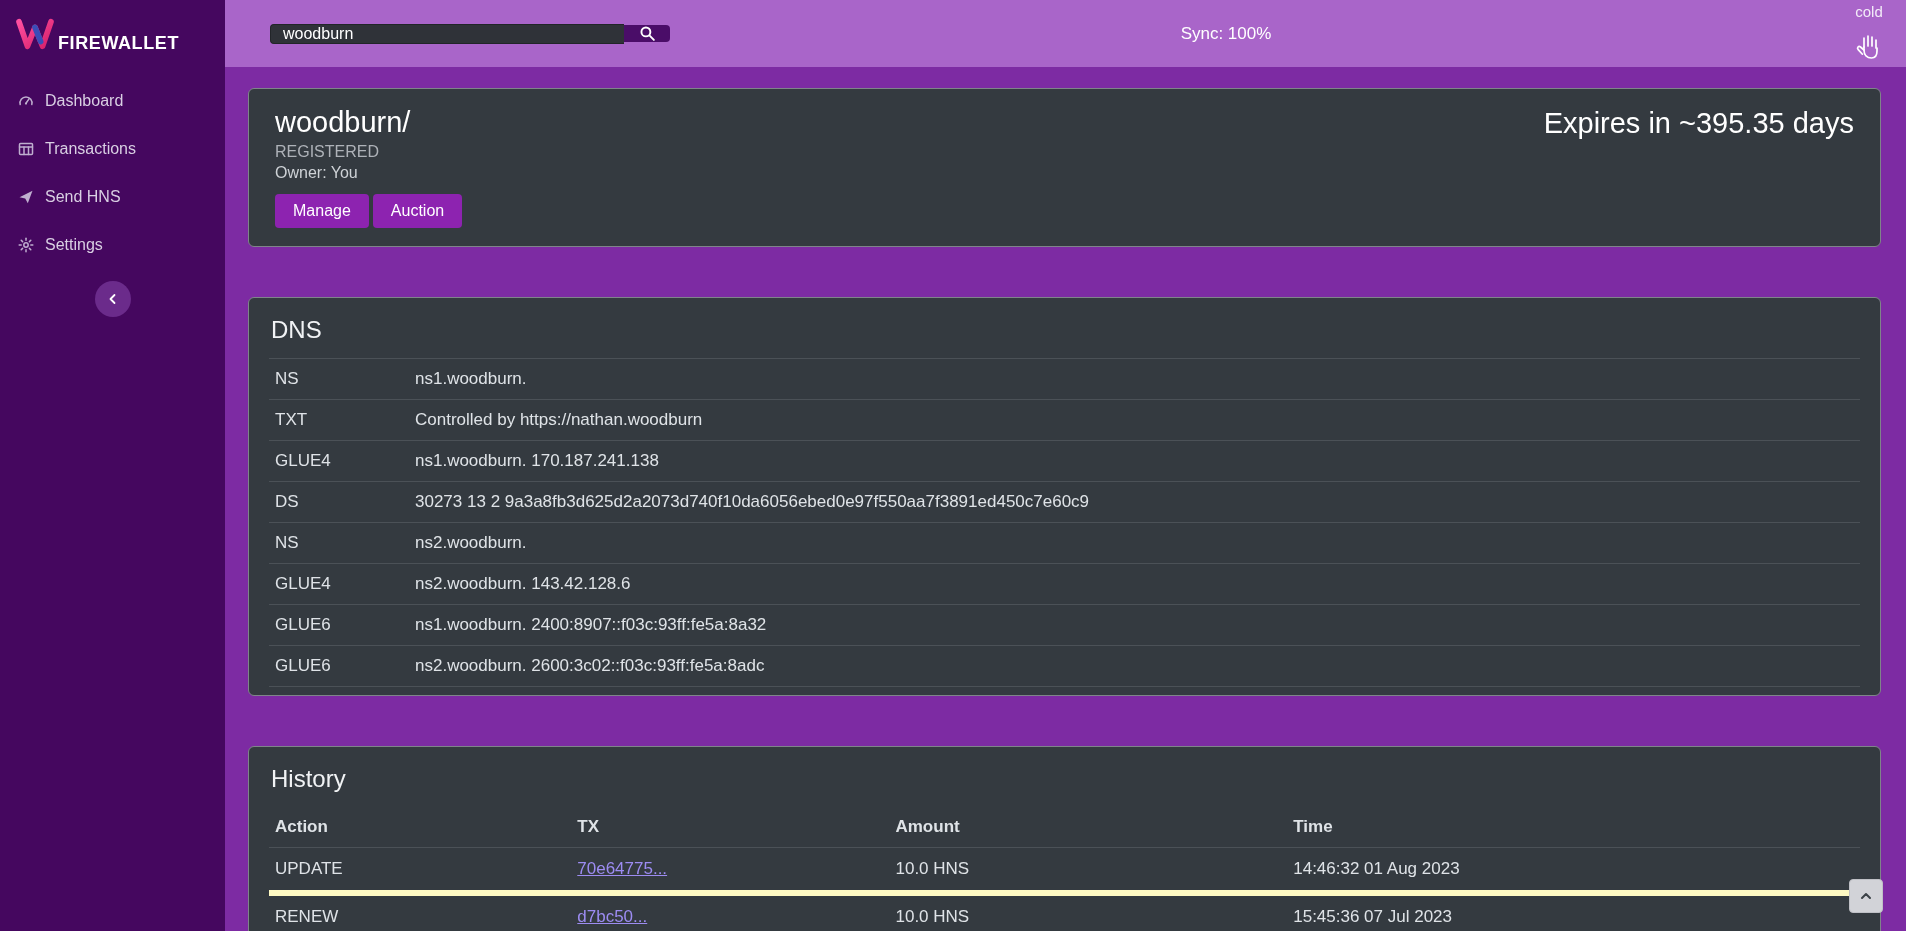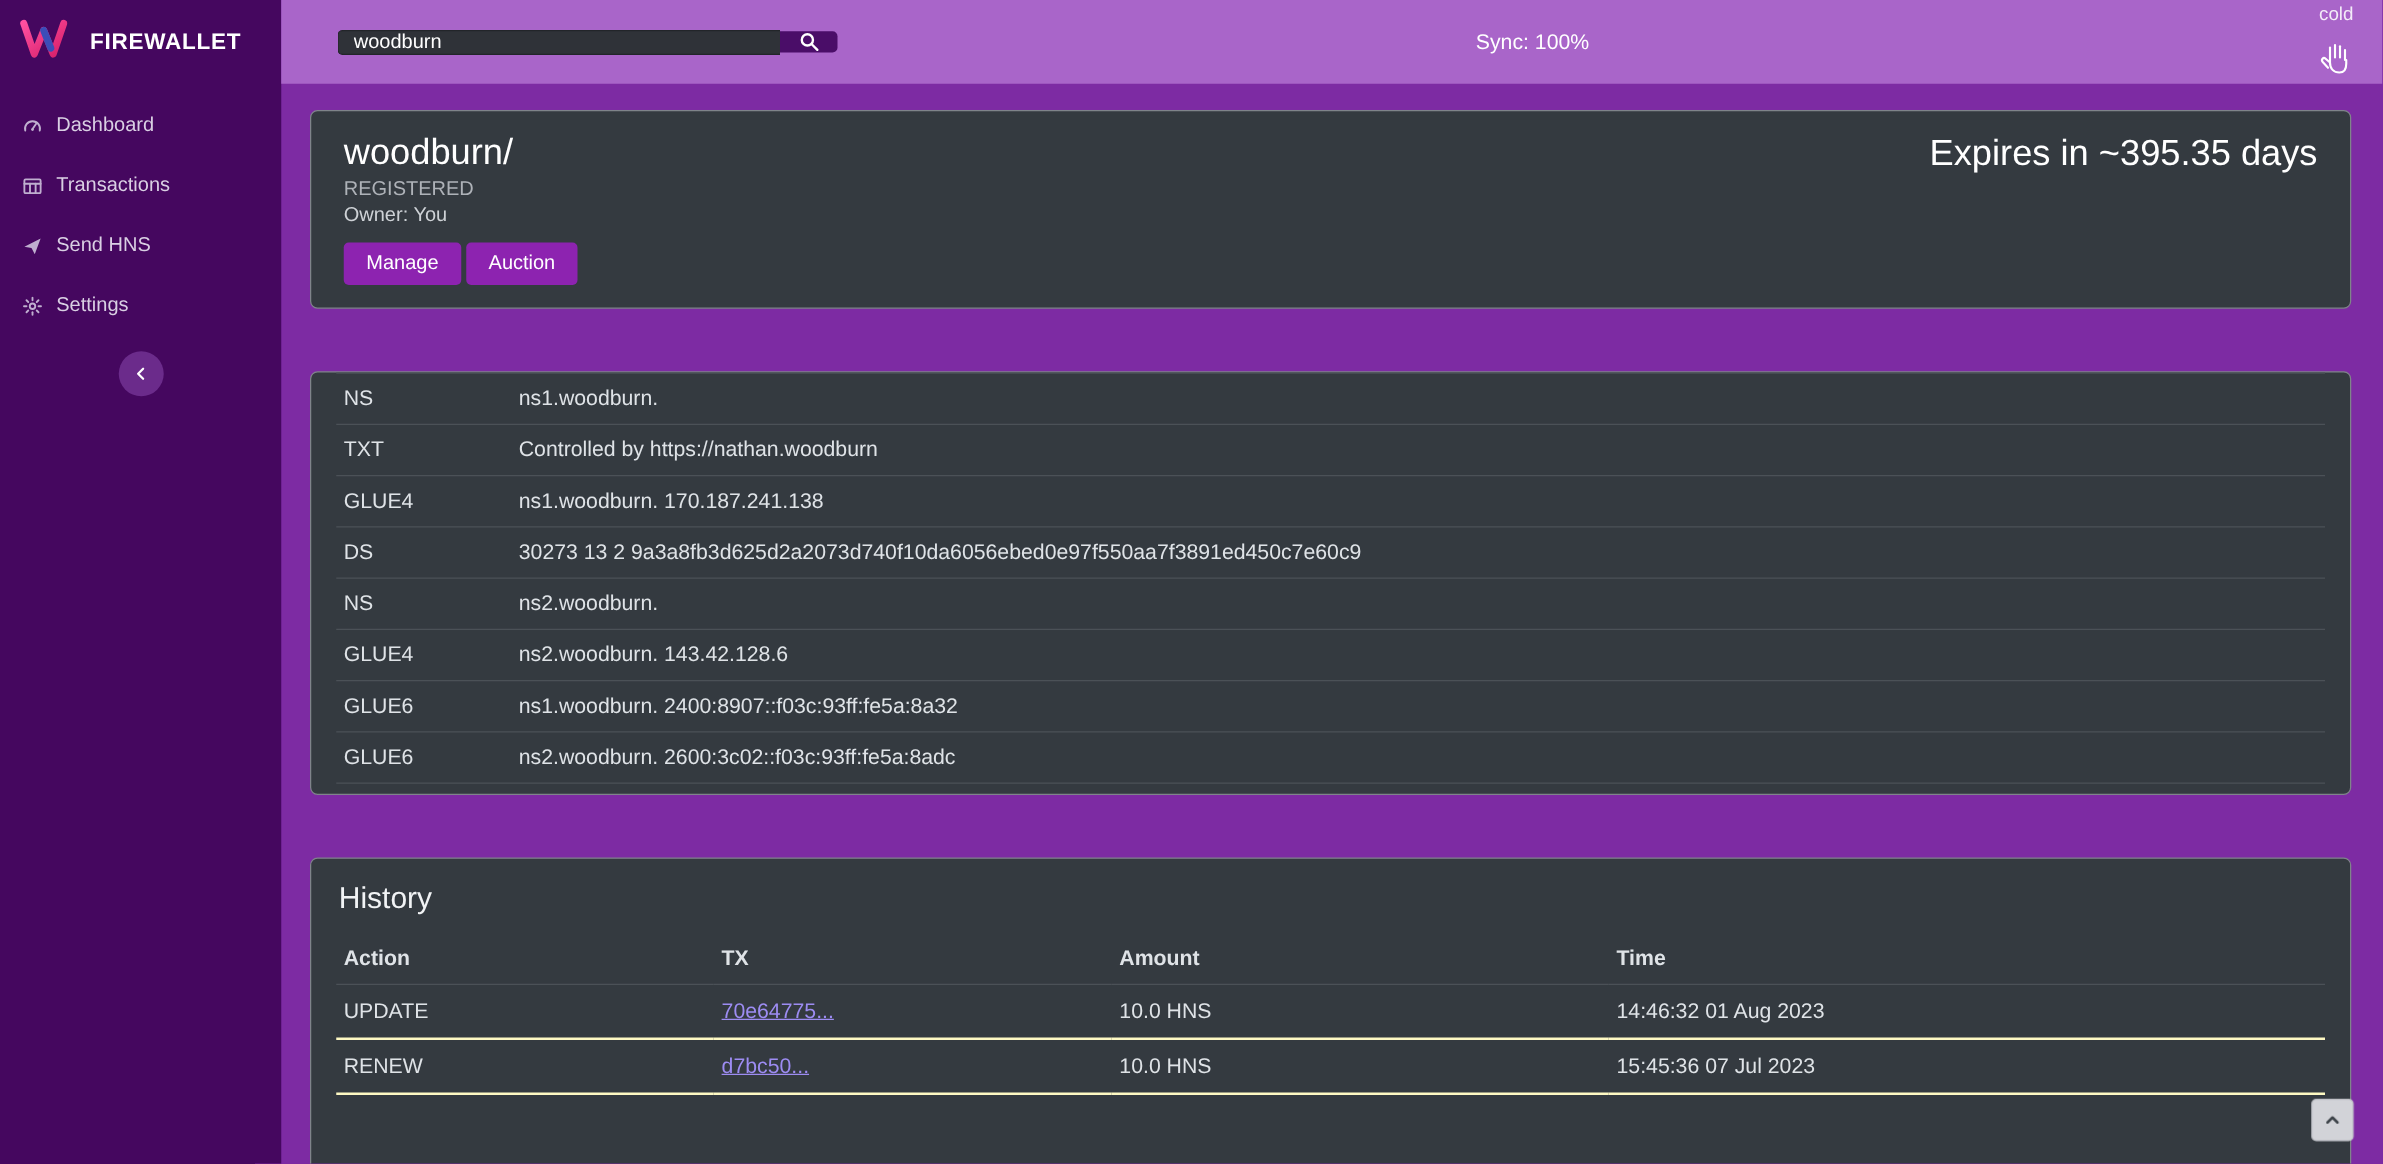--- a/index.html
+++ b/index.html
@@ -6,21 +6,21 @@
     margin:0;padding:0;
     width:1906px;height:931px;
     overflow:hidden;
     font-family:"Liberation Sans",sans-serif;
     background:#7d2ba3;
   }
   .app{display:flex;width:100%;height:100%;}
 
   
   .sidebar{flex:0 0 225px;width:225px;background:#45075f;display:flex;flex-direction:column;}
-  .brand{display:flex;align-items:center;gap:18px;padding:13px 16px;height:67px;box-sizing:border-box;cursor:pointer;}
+  .brand{display:flex;align-items:flex-end;gap:4px;padding:13px 16px;height:67px;box-sizing:border-box;cursor:pointer;}
   .brand-text{color:#ffffff;font-weight:bold;font-size:18px;letter-spacing:.6px;}
   .nav{padding-top:10px;display:flex;flex-direction:column;}
   .nav-item{display:flex;align-items:center;gap:11px;padding:15px 18px;font-size:16px;color:#d9cfe3;cursor:pointer;}
   .nav-item .icon{width:16px;height:16px;display:inline-flex;color:#bfaecf;}
   .collapse-btn{margin:12px auto 0;width:36px;height:36px;border-radius:50%;background:#6b2b8b;border:none;display:flex;align-items:center;justify-content:center;cursor:pointer;padding:0;}
 
   
   .main-col{flex:1;display:flex;flex-direction:column;height:100%;min-width:0;}
   .topbar{flex:0 0 67px;height:67px;background:#a965c9;display:flex;align-items:center;padding:0 20px 0 45px;box-sizing:border-box;position:relative;}
   .search-group{display:flex;height:33px;align-items:center;}
@@ -43,21 +43,21 @@
 
   .section-title{font-size:24px;padding:18px 22px 14px;color:#f1f3f5;}
   .dns-table{margin:0 20px 8px;border-bottom:1px solid #4b5157;}
   .dns-row{display:flex;border-top:1px solid #4b5157;padding:10px 6px;font-size:17px;color:#dfe3e7;}
   .dns-type{flex:0 0 140px;width:140px;}
   .dns-value{flex:1;word-break:break-all;}
 
   .history-card{margin-bottom:0;min-height:280px;}
   .history-table{width:calc(100% - 40px);margin:0 20px;border-collapse:collapse;table-layout:fixed;font-size:17px;color:#dfe3e7;}
   .history-table th{text-align:left;font-weight:bold;padding:10px 6px;border-bottom:1px solid #4b5157;}
-  .history-table td{padding:11px 6px;border-bottom:2px solid #fef9c3;}
+  .history-table td{padding:11px 6px;border-bottom:6px solid #fef9c3;}
   .col-action{width:19%;} .col-tx{width:20%;} .col-amount{width:25%;} .col-time{width:36%;}
   .tx-link{color:#9d8cf2;text-decoration:underline;cursor:pointer;}
 
   .scroll-top{position:fixed;right:23px;bottom:18px;width:34px;height:34px;background:#d2d3d8;border:1px solid #bfc0c6;border-radius:4px;display:flex;align-items:center;justify-content:center;cursor:pointer;padding:0;}
 </style>
 </head>
 <body>
 
 <div class="app">
 
@@ -172,20 +172,21 @@
         <div class="domain-status">REGISTERED</div>
         <div class="domain-owner">Owner: You</div>
         <div class="domain-actions">
           <button class="btn-purple">Manage</button>
           <button class="btn-purple">Auction</button>
         </div>
         <div class="domain-expires">Expires in ~395.35 days</div>
       </section>
 
       <section class="card">
+        <div class="section-title">DNS</div>
         <div class="dns-table" id="dns-table">
             <div class="dns-row">
               <span class="dns-type">NS</span>
               <span class="dns-value">ns1.woodburn.</span>
             </div>
             <div class="dns-row">
               <span class="dns-type">TXT</span>
               <span class="dns-value">Controlled by https://nathan.woodburn</span>
             </div>
             <div class="dns-row">

